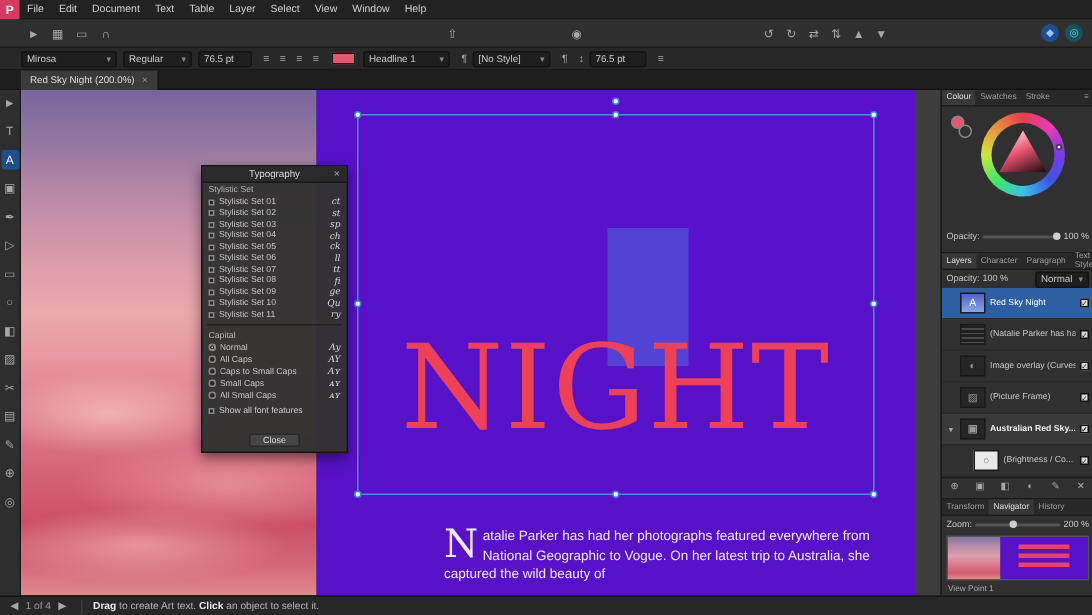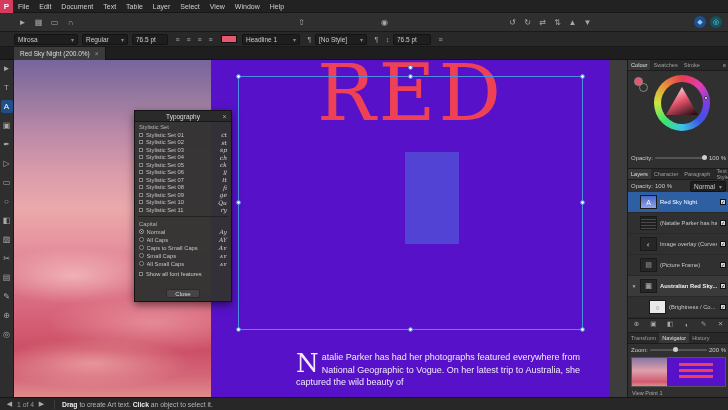--- a/index.html
+++ b/index.html
@@ -189,21 +189,21 @@
     <span class="ico">▤</span>
     <span class="ico">✎</span>
     <span class="ico">⊕</span>
     <span class="ico">◎</span>
   </div>
 
   <div id="canvas" class="abs">
     <div id="photo"></div>
     <div id="purple">
       <div id="glyph-hl"></div>
-      <div class="headline" id="hl1">RED</div>
+      <div class="headline" id="hl3">NIGHT</div>
       <div id="bodytext"><span id="dropcap">N</span><span>atalie Parker has had her photographs featured everywhere from National Geographic to Vogue. On her latest trip to Australia, she captured the wild beauty of</span></div>
       <div id="sel">
         <span class="h" style="left:-3px;top:-3px"></span>
         <span class="h" style="left:50%;top:-3px;margin-left:-3px"></span>
         <span class="h" style="right:-3px;top:-3px"></span>
         <span class="h" style="left:-3px;top:50%;margin-top:-3px"></span>
         <span class="h" style="right:-3px;top:50%;margin-top:-3px"></span>
         <span class="h" style="left:-3px;bottom:-3px"></span>
         <span class="h" style="left:50%;bottom:-3px;margin-left:-3px"></span>
         <span class="h" style="right:-3px;bottom:-3px"></span>

